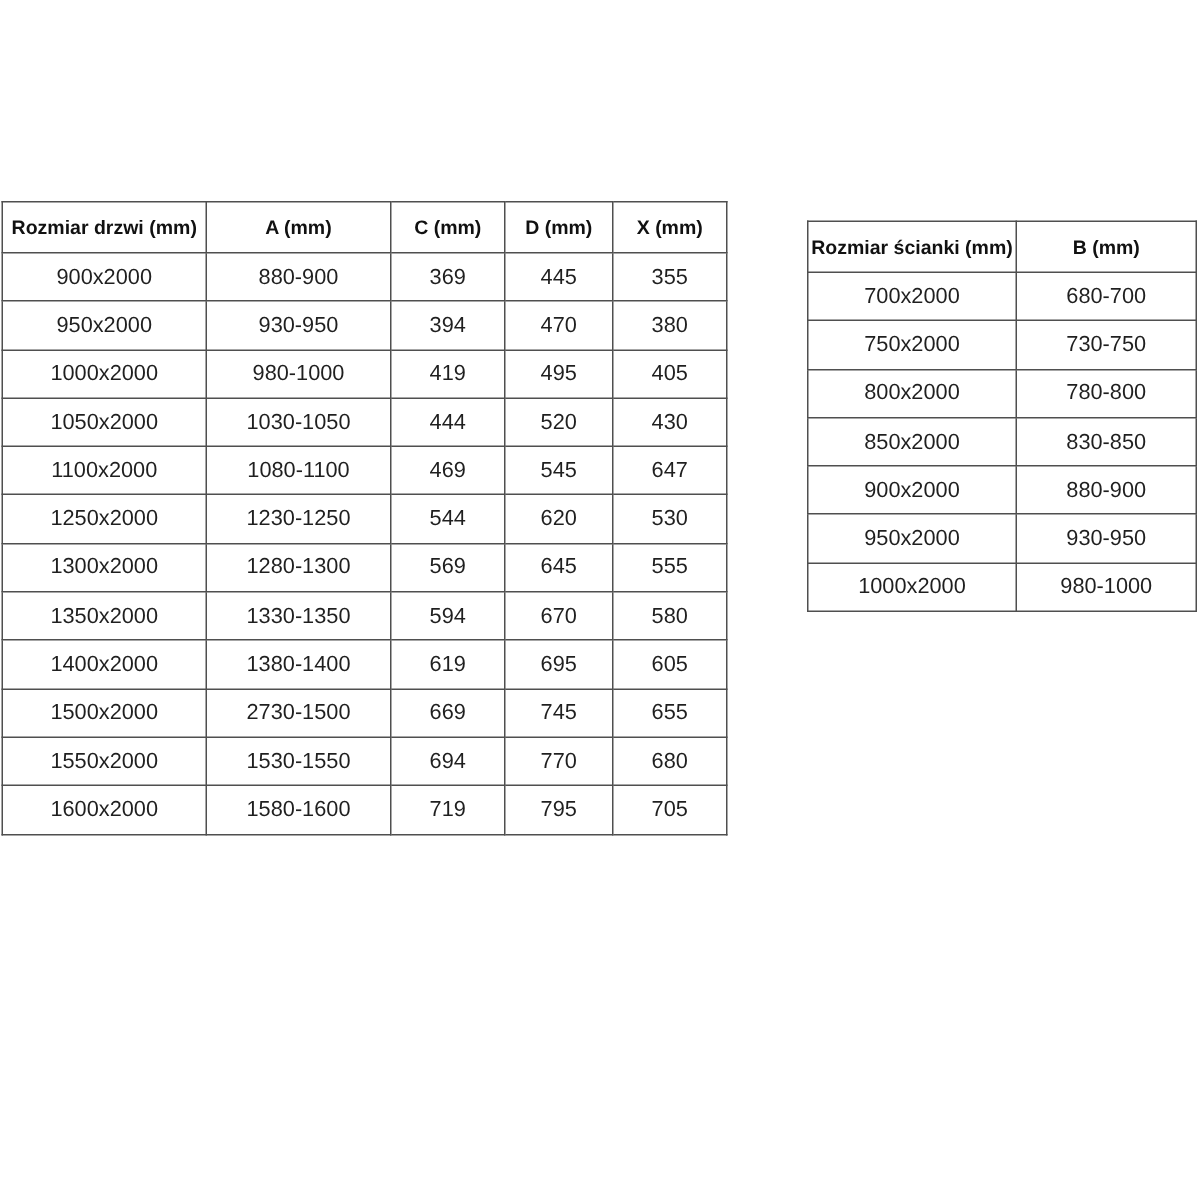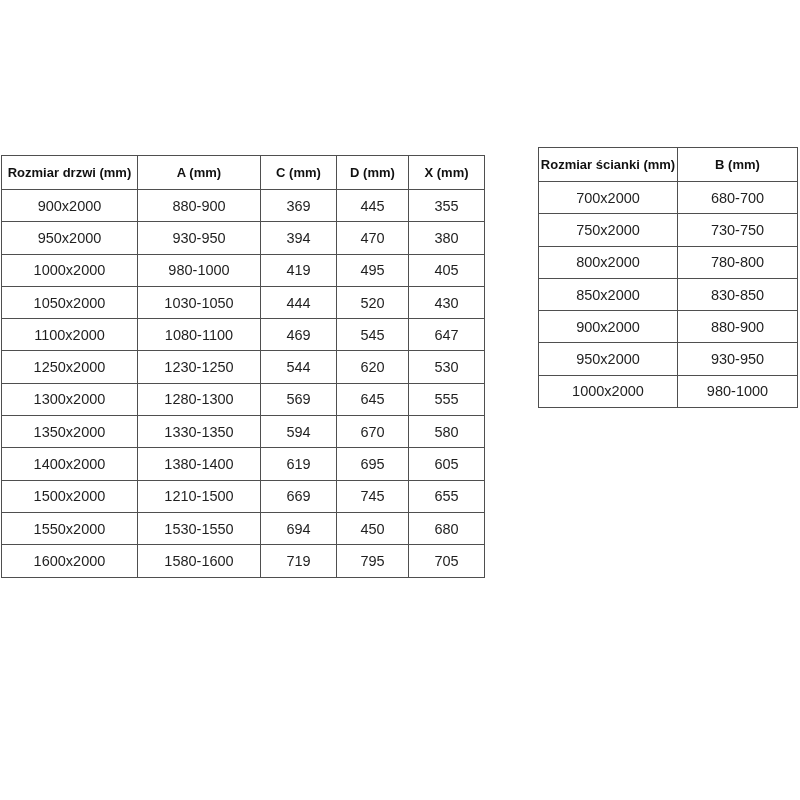--- a/index.html
+++ b/index.html
@@ -15,21 +15,21 @@
     background:var(--bg-color);
     overflow:hidden;
     font-family:"Liberation Sans", sans-serif;
   }
   table.dims{
     position:absolute;
     border-collapse:collapse;
     table-layout:fixed;
     background:var(--bg-color);
   }
-  table.doors{left:1px;top:155px;width:483px;}
+  table.doors{left:1px;top:134px;width:483px;}
   table.walls{left:538px;top:147px;width:259px;}
   table.dims th, table.dims td{
     border:1px solid var(--border-color);
     text-align:center;
     vertical-align:middle;
     padding:0;
     overflow:hidden;
     white-space:nowrap;
   }
   table.dims th{
@@ -126,30 +126,30 @@
         </tr>
         <tr>
           <td>1400x2000</td>
           <td>1380-1400</td>
           <td>619</td>
           <td>695</td>
           <td>605</td>
         </tr>
         <tr>
           <td>1500x2000</td>
-          <td>1210-1500</td>
+          <td>2730-1500</td>
           <td>669</td>
           <td>745</td>
           <td>655</td>
         </tr>
         <tr>
           <td>1550x2000</td>
           <td>1530-1550</td>
           <td>694</td>
-          <td>450</td>
+          <td>770</td>
           <td>680</td>
         </tr>
         <tr>
           <td>1600x2000</td>
           <td>1580-1600</td>
           <td>719</td>
           <td>795</td>
           <td>705</td>
         </tr>
       </tbody>

